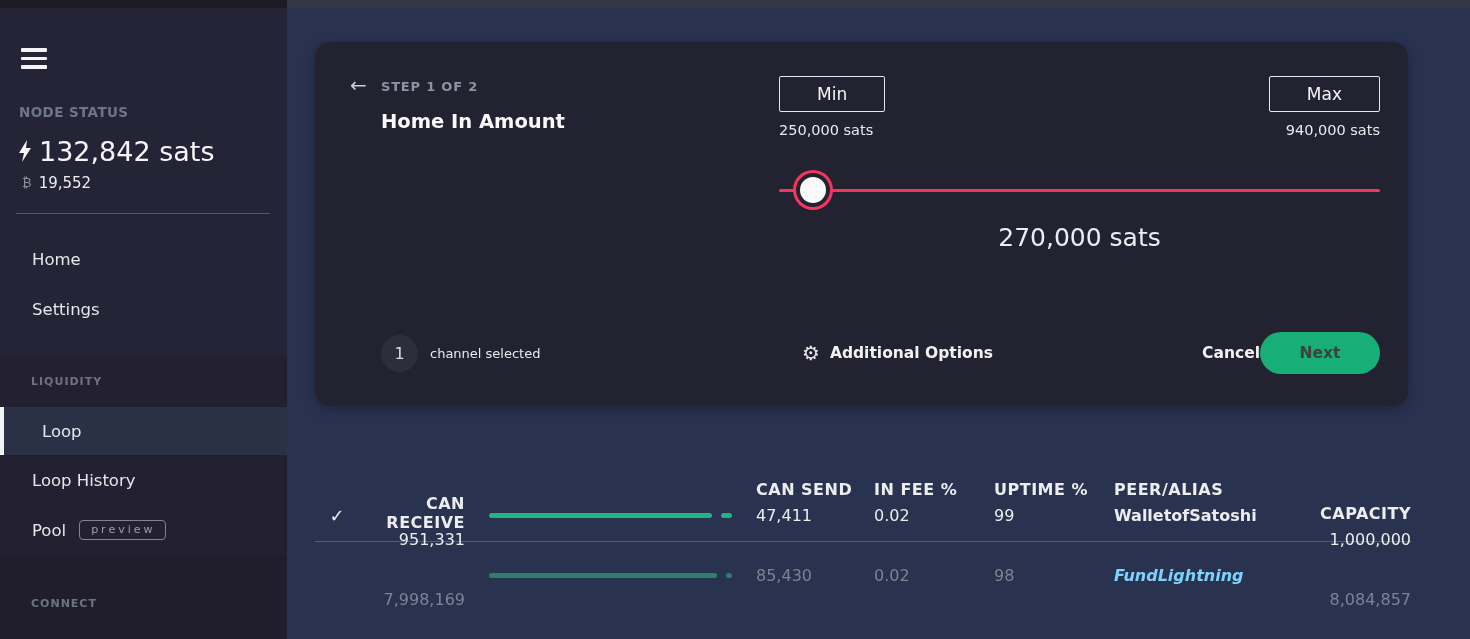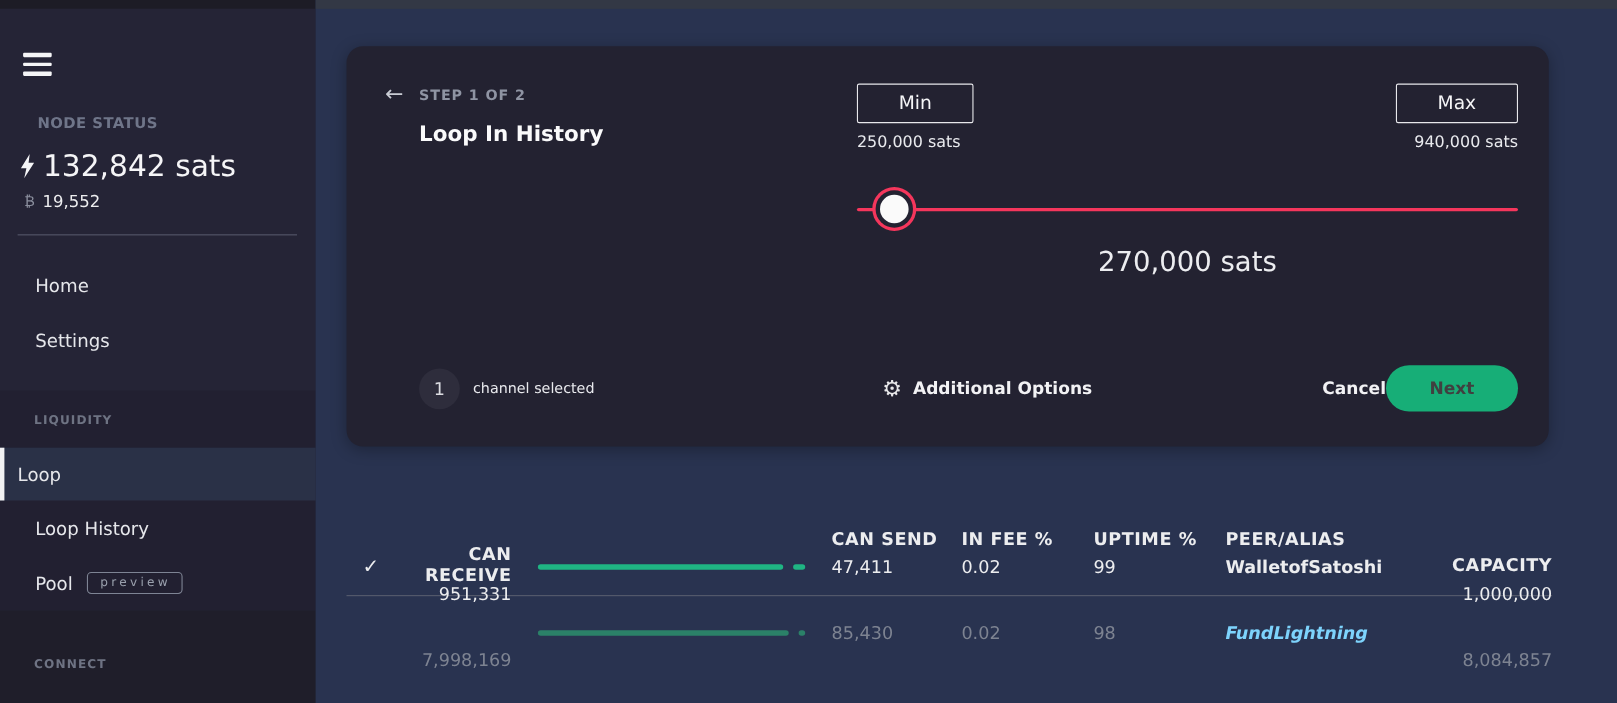--- a/index.html
+++ b/index.html
@@ -6,33 +6,33 @@
     background:#293350;font-family:"DejaVu Sans","Liberation Sans",sans-serif;}
   *{box-sizing:border-box;}
   .app{display:flex;width:1470px;height:639px;}
 
   
   .sidebar{width:287px;height:639px;display:flex;flex-direction:column;
     border-top:8px solid #1D1C26;background:#252436;flex-shrink:0;}
   .sb-top{height:347px;background:#252436;}
   .hamburger{margin:40px 0 0 21px;background:none;border:none;padding:0;cursor:pointer;display:block;}
   .hamburger span{display:block;width:26px;height:3.5px;background:#F5F5F7;border-radius:1px;margin-bottom:5px;}
-  .node-status-label{margin:30px 0 0 34px;color:#6F7589;font-size:13.5px;font-weight:600;letter-spacing:.4px;}
+  .node-status-label{margin:30px 0 0 19px;color:#6F7589;font-size:13.5px;font-weight:600;letter-spacing:.4px;}
   .sats-row{margin:16px 0 0 18px;display:flex;align-items:center;color:#F5F5F7;font-size:27px;}
   .sats-row svg{margin-right:7px;}
   .btc-row{margin:7px 0 0 22px;display:flex;align-items:center;color:#EDEDEF;font-size:15px;}
   .btc-symbol{color:#8B8F9E;font-size:13px;margin-right:7px;}
   .sb-divider{margin:21px 17px 0 16px;border-bottom:1px solid #55576A;}
   .sb-item{height:50px;display:flex;align-items:center;padding-left:32px;
     color:#E6E7EB;font-size:16.5px;cursor:pointer;}
   .sb-top .sb-item:first-child{margin-top:21px;}
   .sb-section-label{padding-left:31px;color:#6E7383;font-size:11px;font-weight:600;letter-spacing:1px;}
   .sb-liquidity{height:200px;background:#222031;}
   .sb-liquidity .sb-section-label{padding-top:20px;height:52px;}
-  .sb-item.active{height:48px;background:#2A3147;border-left:4px solid #F2F2F4;padding-left:12px;}
+  .sb-item.active{height:48px;background:#2A3147;border-left:4px solid #F2F2F4;padding-left:38px;}
   .preview-badge{margin-left:13px;border:1px solid #7E8494;border-radius:4px;
     color:#9AA0AD;font-size:11px;letter-spacing:3px;padding:3px 9px 4px 11px;line-height:1;}
   .sb-connect{flex:1;background:#1F1E2A;}
   .sb-connect .sb-section-label{padding-top:42px;}
 
   
   .main{flex:1;display:flex;flex-direction:column;background:#293350;}
   .top-strip{height:8px;background:#333845;}
 
   
@@ -142,21 +142,21 @@
   </aside>
 
   <main class="main">
     <div class="top-strip"></div>
 
     <section class="card">
       <div class="card-main">
         <div class="wizard-left">
           <span class="back-arrow">←</span>
           <span class="step-label">STEP 1 OF 2</span>
-          <h1 class="wizard-title">Loop In History</h1>
+          <h1 class="wizard-title">Home In Amount</h1>
         </div>
 
         <div class="wizard-right">
           <div class="minmax-row">
             <button class="outline-btn">Min</button>
             <button class="outline-btn">Max</button>
           </div>
           <div class="minmax-values">
             <span>250,000 sats</span>
             <span>940,000 sats</span>

